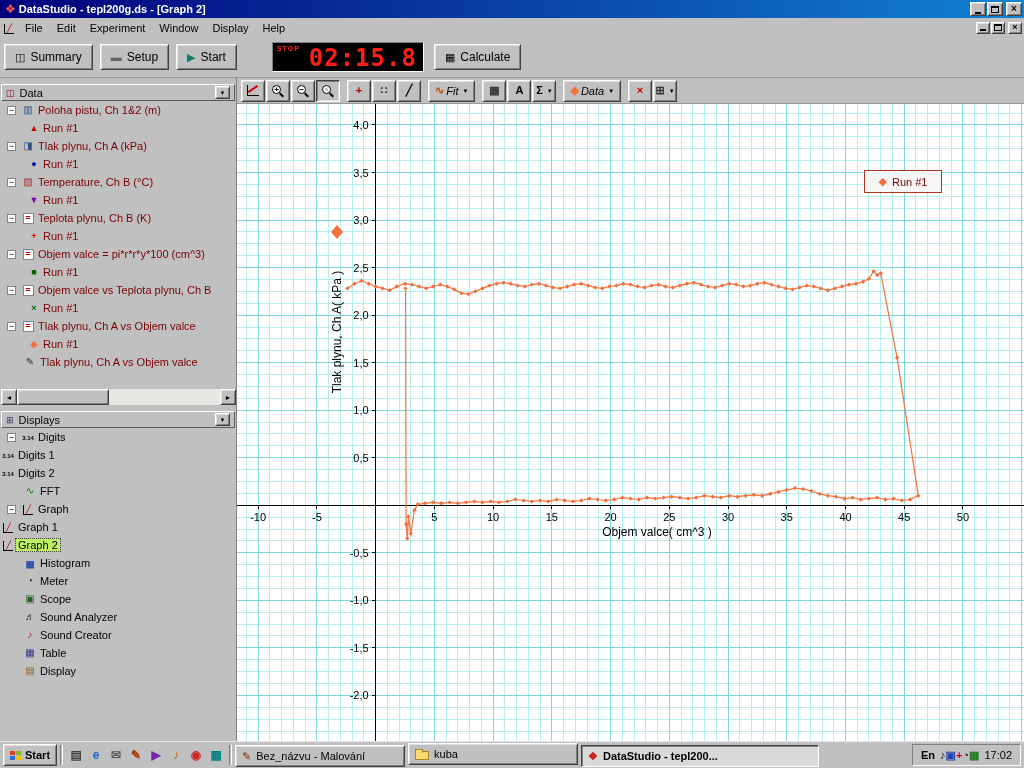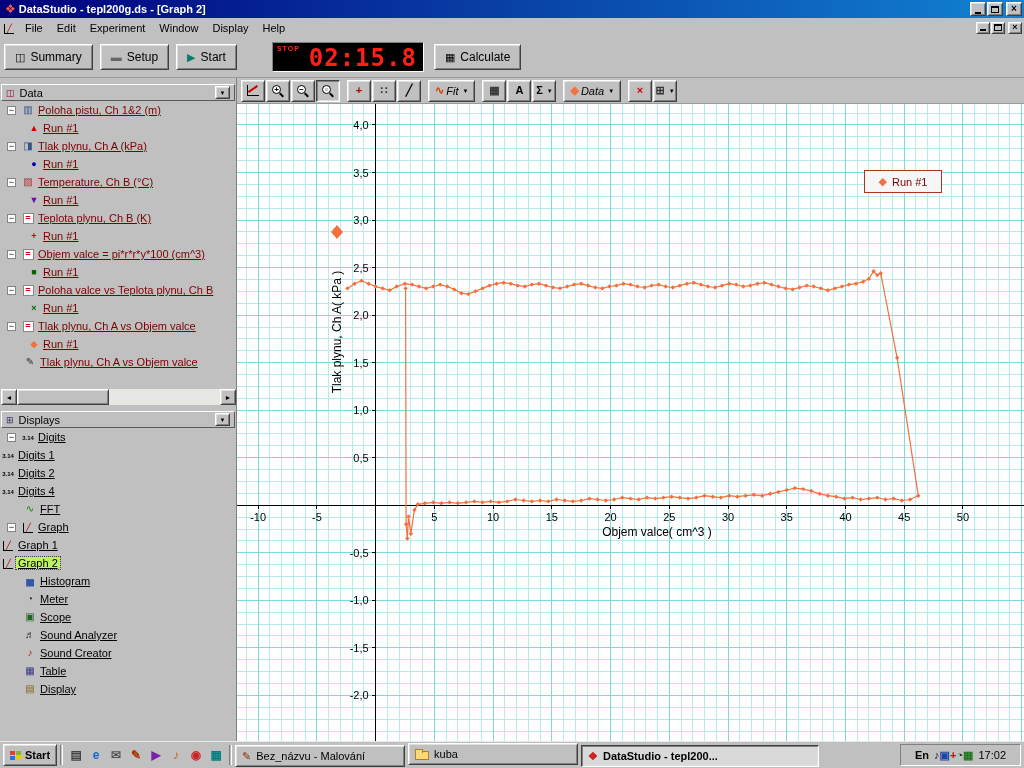--- a/index.html
+++ b/index.html
@@ -61,21 +61,21 @@
   .tree-row.run { padding-left:27px; }
   .tree-row.child { }
   .exp { flex:0 0 9px; height:9px; border:1px solid #848484; background:#fff; font-size:9px; line-height:7px;
          text-align:center; margin-right:4px; }
   .exp-sp { flex:0 0 15px; }
   .ticon { flex:0 0 16px; text-align:center; font-size:10px; line-height:12px; }
   .num { font-size:6px; font-weight:bold; }
   .calcic { display:inline-block; width:11px; height:11px; border:1px solid #888; background:#fff;
             color:#c00; font-weight:bold; font-size:9px; line-height:9px; }
   .marker { flex:0 0 14px; text-align:center; font-size:9px; font-weight:bold; }
-  .tlabel { padding:0 2px;text-decoration:underline; }
+  .tlabel { padding:0 2px; }
   .data-color { color:#7a0000; }
   .sel { background:#bef264; outline:1px dotted #444; }
   #data-hscroll { height:16px; margin:0 1px; display:flex; }
   .sb-btn { width:16px; height:16px; font-size:7px; display:flex; align-items:center; justify-content:center; }
   .sb-track { flex:1; background:#e7e7e3; position:relative; }
   .sb-thumb { position:absolute; left:0; top:0; width:92px; height:16px; }
 
   
   #rightcol { position:absolute; left:237px; top:78px; right:0; bottom:27px; }
   #graphtoolbar { height:26px; background:#c0c0c0; display:flex; align-items:center; gap:1px;
@@ -111,21 +111,21 @@
   .wf1{background:#e53e30}.wf2{background:#7eb832}.wf3{background:#2a6fe8}.wf4{background:#f5c400}
   .tb-divider { width:3px; height:20px; border-left:1px solid #808080; border-right:1px solid #fff; margin:0 3px; }
   .ql { width:20px; height:20px; display:inline-flex; align-items:center; justify-content:center; font-size:12px; }
   .task-btn { height:22px; width:170px; display:inline-flex; align-items:center; gap:5px; padding:0 6px;
               margin-right:3px; overflow:hidden; font-size:11px; white-space:nowrap; }
   .task-btn.active { font-weight:bold; background:#d9d9d9; }
   .folder { display:inline-block; width:14px; height:9px; background:#ffd876; border:1px solid #a88420; position:relative; margin-top:2px; }
   .folder::before { content:""; position:absolute; top:-3px; left:-1px; width:6px; height:3px; background:#ffd876;
                     border:1px solid #a88420; border-bottom:none; }
   .tray { margin-left:auto; height:22px; border:1px solid; border-color:#808080 #fff #fff #808080;
-          display:flex; align-items:center; gap:5px; padding:0 14px; font-size:11px; }
+          display:flex; align-items:center; gap:5px; padding:0 8px; font-size:11px; }
   .tray-ic { font-size:11px; font-weight:bold; }
   .tray-lang { font-weight:bold; }
 </style>
 </head>
 <body>
 
 <div id="titlebar">
   <span class="app-ic">❖</span>
   <span class="title-text">DataStudio - tepl200g.ds - [Graph 2]</span>
   <span class="winbtns">
@@ -231,21 +231,21 @@
         <span class="ticon"><span class="calcic">=</span></span>
         <span class="tlabel data-color">Objem valce = pi*r*r*y*100 (cm^3)</span>
       </div>
       <div class="tree-row run">
         <span class="marker" style="color: rgb(0, 102, 0);">■</span>
         <span class="tlabel data-color">Run #1</span>
       </div>
       <div class="tree-row parent">
         <span class="exp">−</span>
         <span class="ticon"><span class="calcic">=</span></span>
-        <span class="tlabel data-color">Poloha valce vs Teplota plynu, Ch B</span>
+        <span class="tlabel data-color">Objem valce vs Teplota plynu, Ch B</span>
       </div>
       <div class="tree-row run">
         <span class="marker" style="color: rgb(0, 102, 0);">×</span>
         <span class="tlabel data-color">Run #1</span>
       </div>
       <div class="tree-row parent">
         <span class="exp">−</span>
         <span class="ticon"><span class="calcic">=</span></span>
         <span class="tlabel data-color">Tlak plynu, Ch A vs Objem valce</span>
       </div>
@@ -277,24 +277,20 @@
         <span class="ticon"><span class="num">3.14</span></span>
         <span class="tlabel">Digits</span>
       </div>
       <div class="tree-row child">
         <span class="ticon"><span class="num">3.14</span></span>
         <span class="tlabel">Digits 1</span>
       </div>
       <div class="tree-row child">
         <span class="ticon"><span class="num">3.14</span></span>
         <span class="tlabel">Digits 2</span>
-      </div>
-      <div class="tree-row child">
-        <span class="ticon"><span class="num">3.14</span></span>
-        <span class="tlabel">Digits 4</span>
       </div>
       <div class="tree-row parent">
         <span class="exp-sp"></span>
         <span class="ticon"><span style="color:#008000">∿</span></span>
         <span class="tlabel">FFT</span>
       </div>
       <div class="tree-row parent">
         <span class="exp">−</span>
         <span class="ticon"><span class="graphicon">╱</span></span>
         <span class="tlabel">Graph</span>

